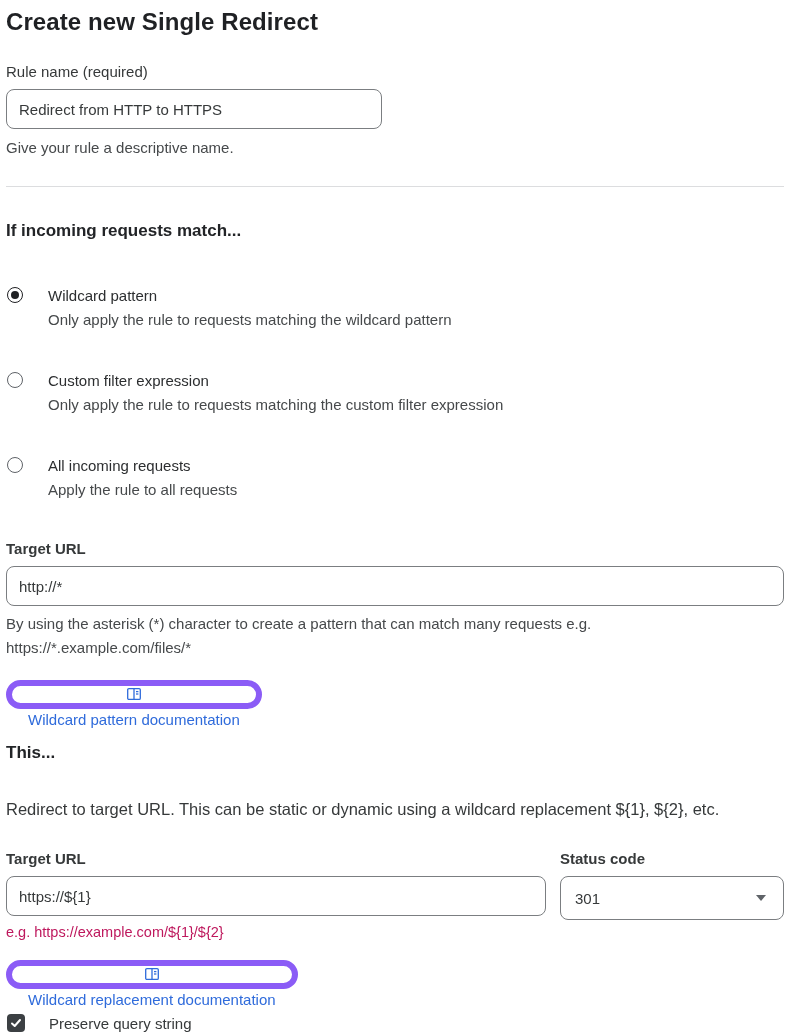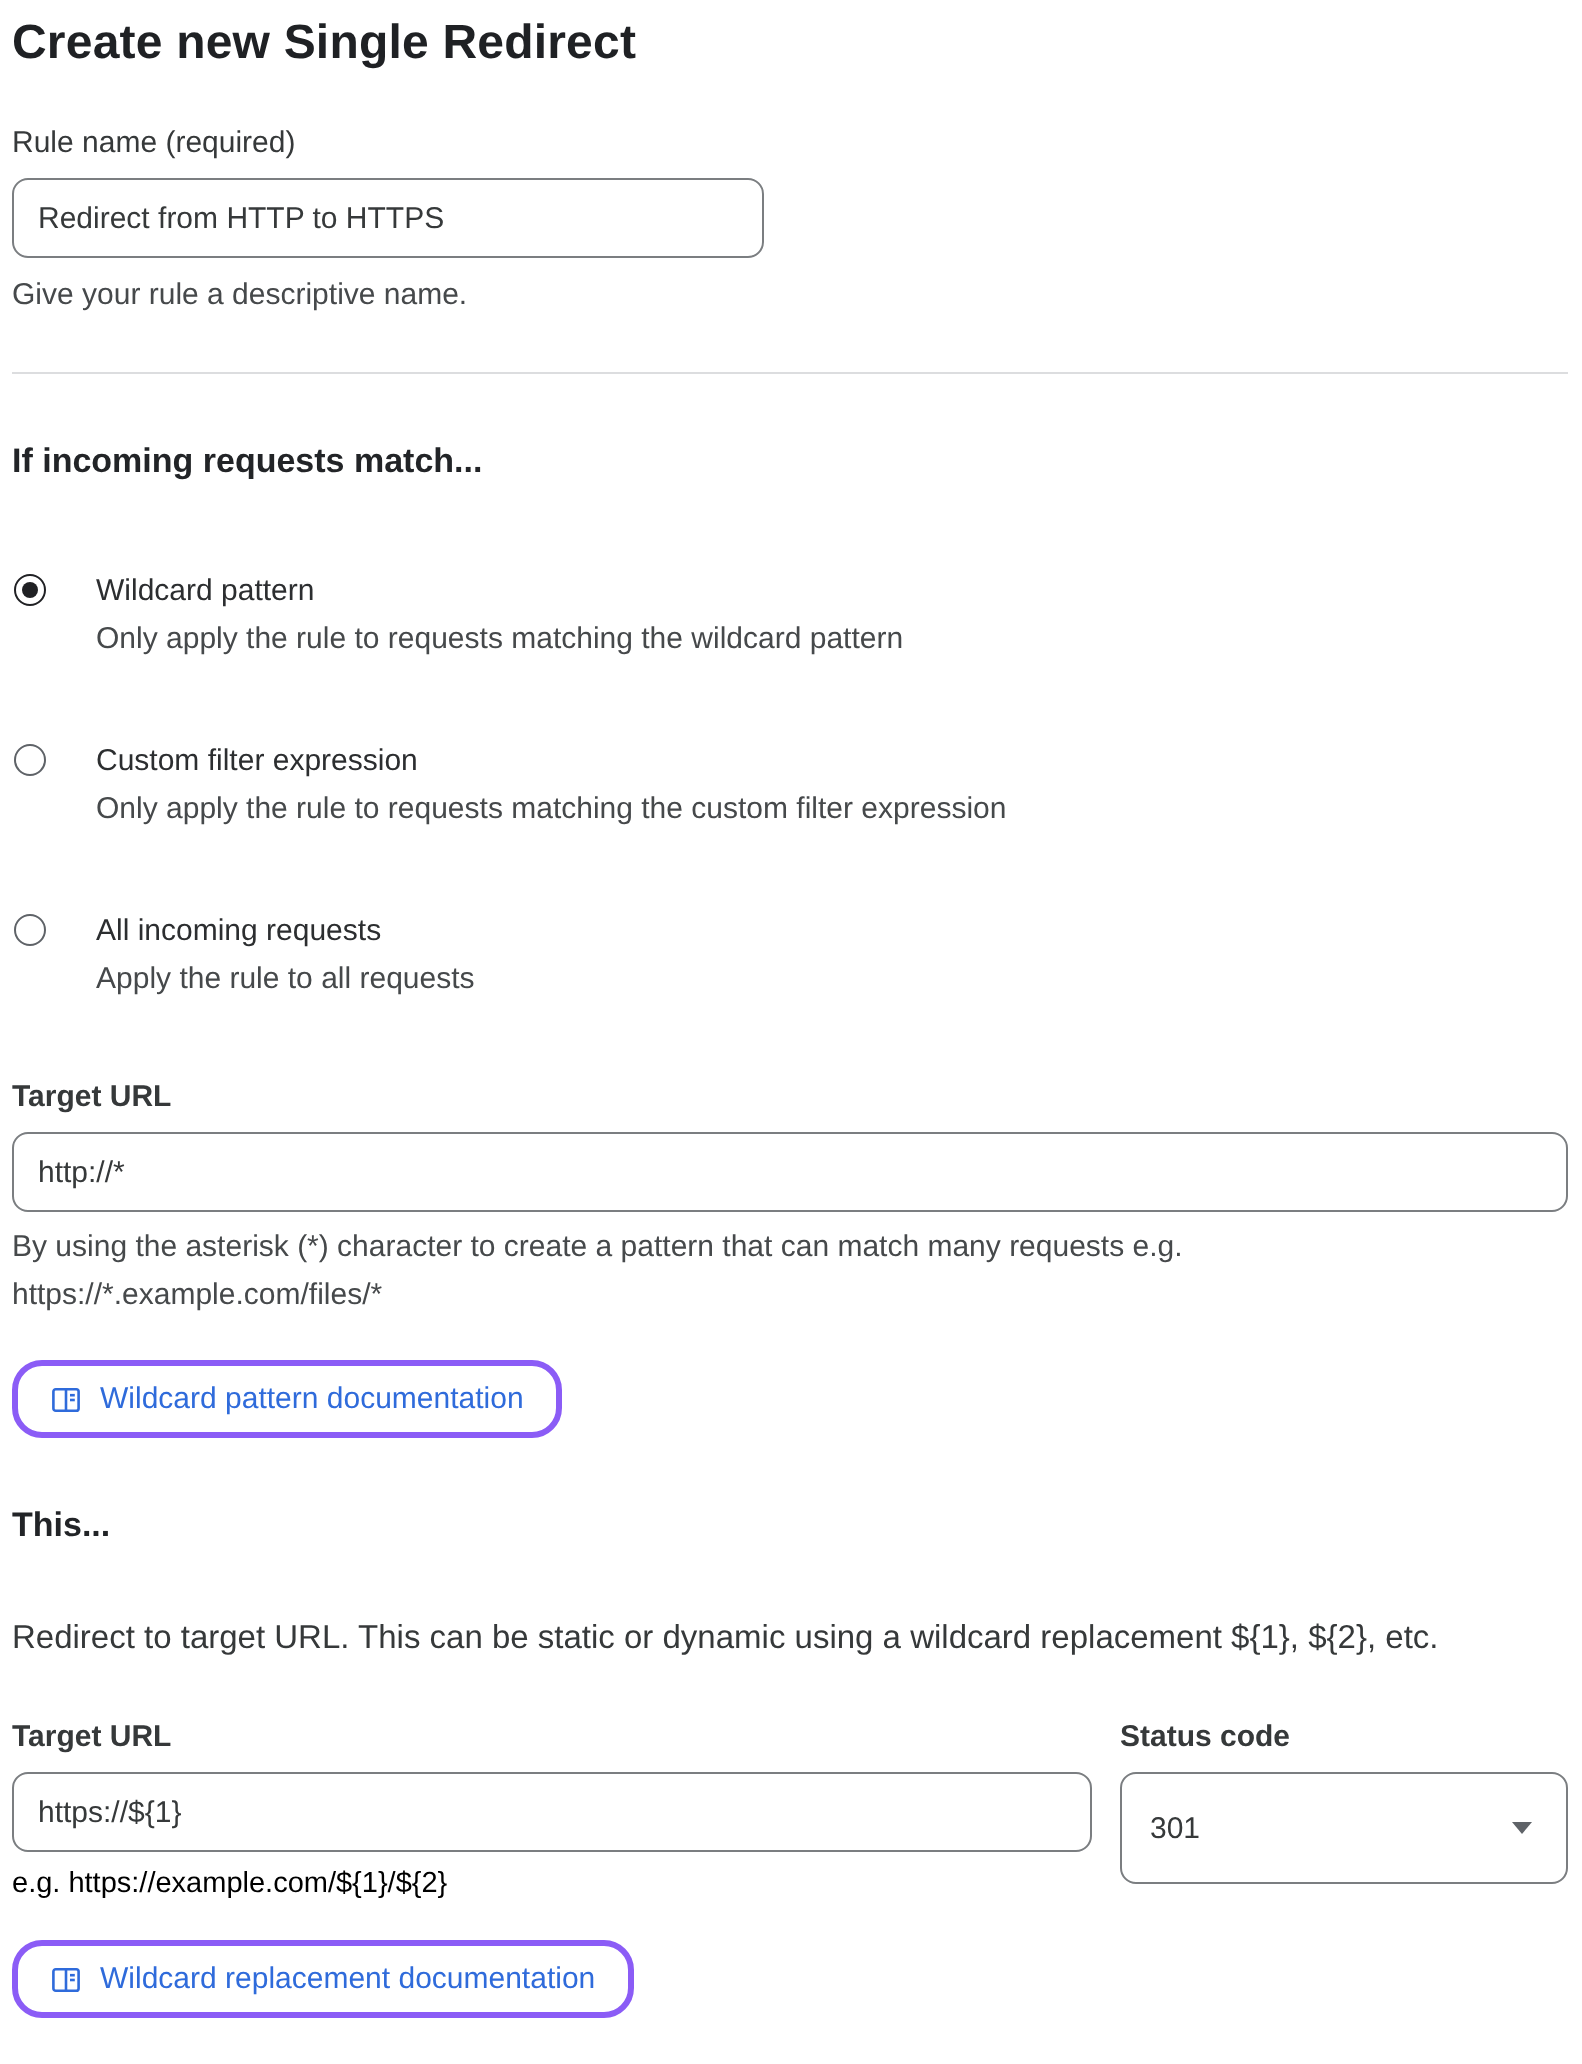--- a/index.html
+++ b/index.html
@@ -48,44 +48,44 @@
   }
   .radio-texts { margin-left:25px; }
   .radio-label { font-size:15px; font-weight:normal; color:#2c2e30; line-height:21px; }
   .radio-desc { font-size:15px; color:#46494b; line-height:24px; margin-top:2px; }
 
   .request-url-label { margin-top:8px; }
   .request-url-input { margin-top:9px; }
 
   .doc-pill {
     margin-top:20px; display:inline-flex; align-items:center; gap:9px;
-    height:39px; padding:0 16px; border-radius:15px;
-    border:3px solid #8b5cf6; background:#fff; color:#2f6bdb;
-    font-size:15px; font-family:"Liberation Sans", sans-serif; cursor:pointer;
+    height:29px; padding:0 16px; border-radius:15px;
+    border:6px solid #8b5cf6; background:#fff; color:#2f6bdb;
+    font-size:15px; font-family:"Liberation Sans", sans-serif; cursor:pointer;flex-direction:column;
   }
   .doc-pill svg { display:block; }
 
   .then-desc { font-size:16.5px; color:#36393a; margin-top:34px; line-height:24px; }
 
   .target-row { display:flex; gap:14px; margin-top:29px; }
   .target-col { flex:1 1 auto; }
   .status-col { flex:0 0 224px; }
   .target-row .text-input { margin-top:9px; }
 
   .select-box {
-    margin-top:9px; height:56px; border:1px solid #7b7e81; border-radius:8px;
+    margin-top:9px; height:44px; border:1px solid #7b7e81; border-radius:8px;
     display:flex; align-items:center; padding:0 14px; font-size:15px; color:#36393a;
     background:#fff; cursor:pointer; justify-content:space-between;
   }
   .select-caret {
     width:0; height:0; border-left:5px solid transparent; border-right:5px solid transparent;
     border-top:6px solid #5f6368; margin-right:3px;
   }
 
-  .eg-help { font-size:14.5px; color:#000000; margin-top:8px; }
+  .eg-help { font-size:14.5px; color:#be185d; margin-top:8px; }
 
   .checkbox-row { display:flex; align-items:center; margin-top:25px; }
   .checkbox-box {
     width:18px; height:18px; border-radius:4px; background:#3c4043;
     display:flex; align-items:center; justify-content:center; margin-left:1px;
   }
   .checkbox-label { font-size:15px; color:#36393a; margin-left:24px; }
 </style>
 </head>
 <body>

